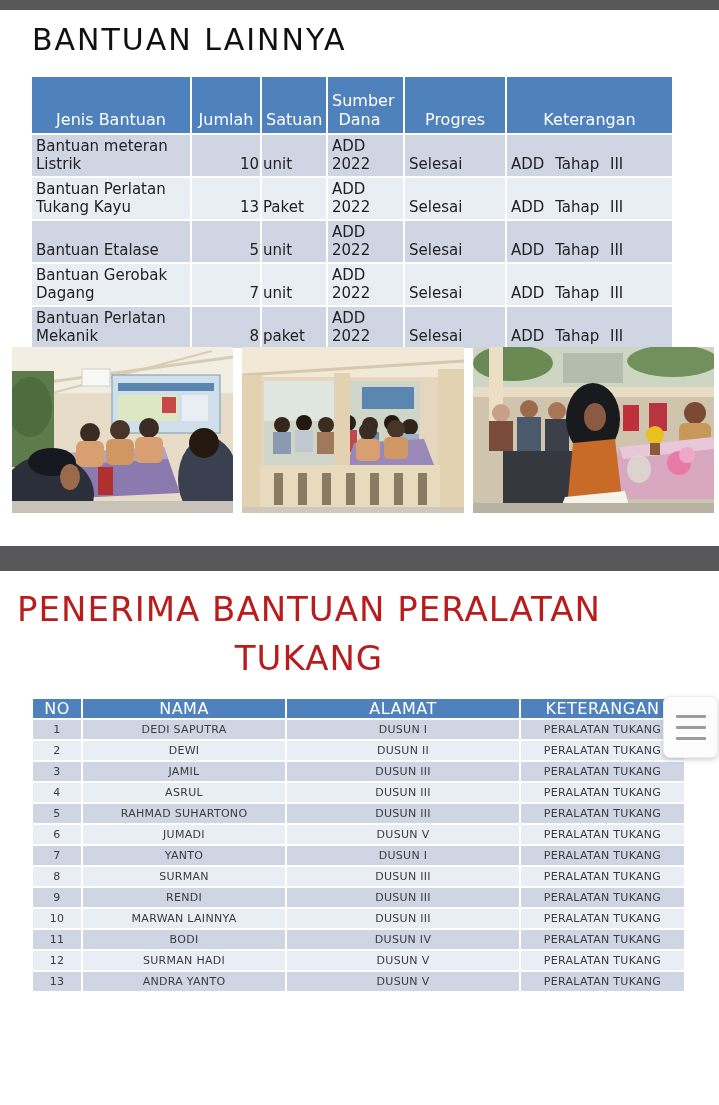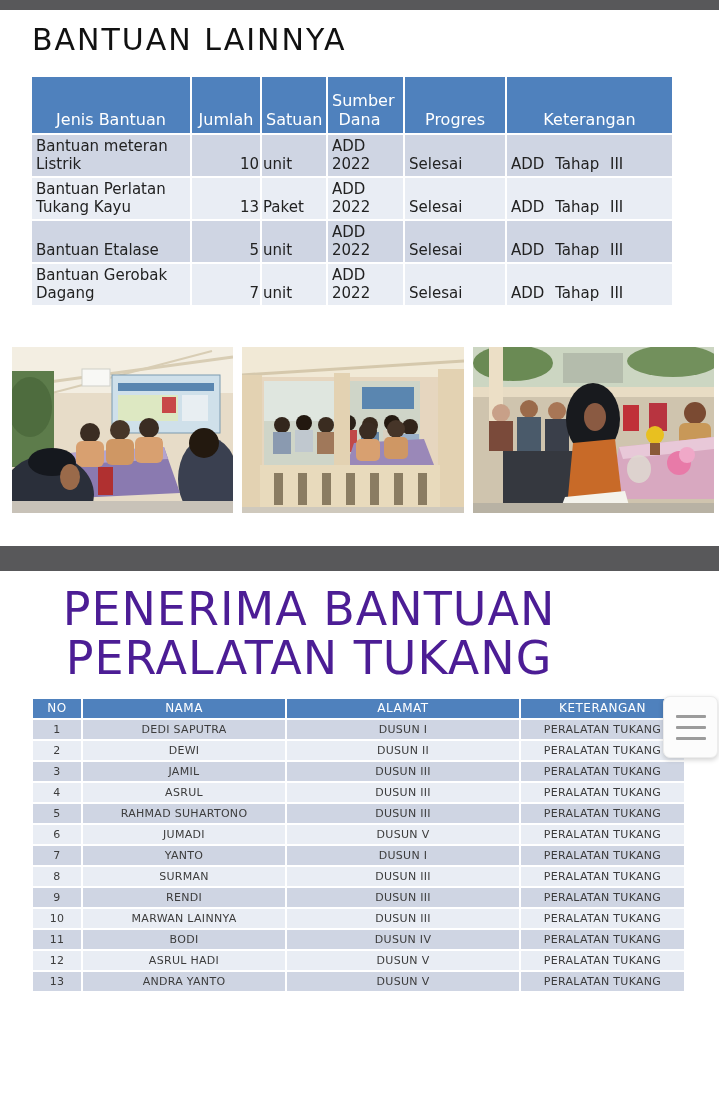--- a/index.html
+++ b/index.html
@@ -3,21 +3,21 @@
 <meta charset="utf-8">
 <style>
   html,body{margin:0;padding:0;background:#fff;}
   body{font-family:"DejaVu Sans", sans-serif;}
   .page{position:relative;width:719px;height:1105px;background:var(--page-bg,#fff);overflow:hidden;padding-left:10px;}
 
   .topbar{position:absolute;top:0;left:0;width:719px;height:10px;background:var(--top-bar-color,#58585a);}
   .divider{position:absolute;top:546px;left:0;width:719px;height:25px;background:var(--divider-color,#58585a);}
 
   .h1{position:absolute;left:32px;top:22px;font-size:30px;line-height:36px;letter-spacing:2px;color:#111;font-weight:400;white-space:nowrap;}
-  .h2{position:absolute;left:0;top:585px;width:618px;text-align:center;font-size:46px;line-height:49px;letter-spacing:1px;color:#4c1d95;}
+  .h2{position:absolute;left:0;top:585px;width:618px;text-align:center;font-size:34px;line-height:49px;letter-spacing:1px;color:#b91c1c;}
   .h2 .inner{display:inline-block;max-width:630px;}
 
   .t1wrap{position:absolute;left:30px;top:75px;}
   .t2wrap{position:absolute;left:31px;top:697px;}
 
   table{border-collapse:collapse;table-layout:fixed;}
   th,td{overflow:hidden;}
 
   
   .t1{width:642px;}
@@ -29,21 +29,21 @@
   .t1 tbody tr:nth-child(odd){background:var(--row-dark,#cfd5e3);}
   .t1 tbody tr:nth-child(even){background:var(--row-light,#e9edf4);}
   .t1 th:nth-child(4),.t1 td:nth-child(4){padding-right:16px;}
   .t1 td:nth-child(2){text-align:right;padding-right:1px;}
   .t1 td:nth-child(3){padding-left:1px;}
   .t1 td:nth-child(6){word-spacing:6px;}
 
   
   .t2{width:653px;}
   .t2 th{background:var(--table-header-bg,#4f81bd);color:var(--table-header-text,#fff);
-        font-weight:400;font-size:12px;line-height:15px;text-align:center;
+        font-weight:400;font-size:16px;line-height:15px;text-align:center;
         height:15px;padding:2px;border:2px solid #fff;letter-spacing:.5px;}
   .t2 td{font-size:11px;line-height:15px;color:#3c3c3c;text-align:center;vertical-align:middle;
         height:15px;padding:2px;border:2px solid #fff;letter-spacing:.3px;}
   .t2 tbody tr:nth-child(odd){background:var(--row-dark,#cfd5e3);}
   .t2 tbody tr:nth-child(even){background:var(--row-light,#e9edf4);}
 
   
   .photos{position:absolute;left:12px;top:347px;display:flex;gap:9px;}
   .photos svg{display:block;}
 
@@ -105,20 +105,28 @@
             <td>5</td>
             <td>unit</td>
             <td>ADD 2022</td>
             <td>Selesai</td>
             <td>ADD Tahap III</td>
           </tr>
           <tr>
             <td>Bantuan Gerobak Dagang</td>
             <td>7</td>
             <td>unit</td>
+            <td>ADD 2022</td>
+            <td>Selesai</td>
+            <td>ADD Tahap III</td>
+          </tr>
+          <tr>
+            <td>Bantuan Perlatan Mekanik</td>
+            <td>8</td>
+            <td>paket</td>
             <td>ADD 2022</td>
             <td>Selesai</td>
             <td>ADD Tahap III</td>
           </tr>
         </tbody>
     </table>
   </div>
 
   <div class="photos">
 
@@ -317,21 +325,21 @@
             <td>PERALATAN TUKANG</td>
           </tr>
           <tr>
             <td>11</td>
             <td>BODI</td>
             <td>DUSUN IV</td>
             <td>PERALATAN TUKANG</td>
           </tr>
           <tr>
             <td>12</td>
-            <td>ASRUL HADI</td>
+            <td>SURMAN HADI</td>
             <td>DUSUN V</td>
             <td>PERALATAN TUKANG</td>
           </tr>
           <tr>
             <td>13</td>
             <td>ANDRA YANTO</td>
             <td>DUSUN V</td>
             <td>PERALATAN TUKANG</td>
           </tr>
         </tbody>

